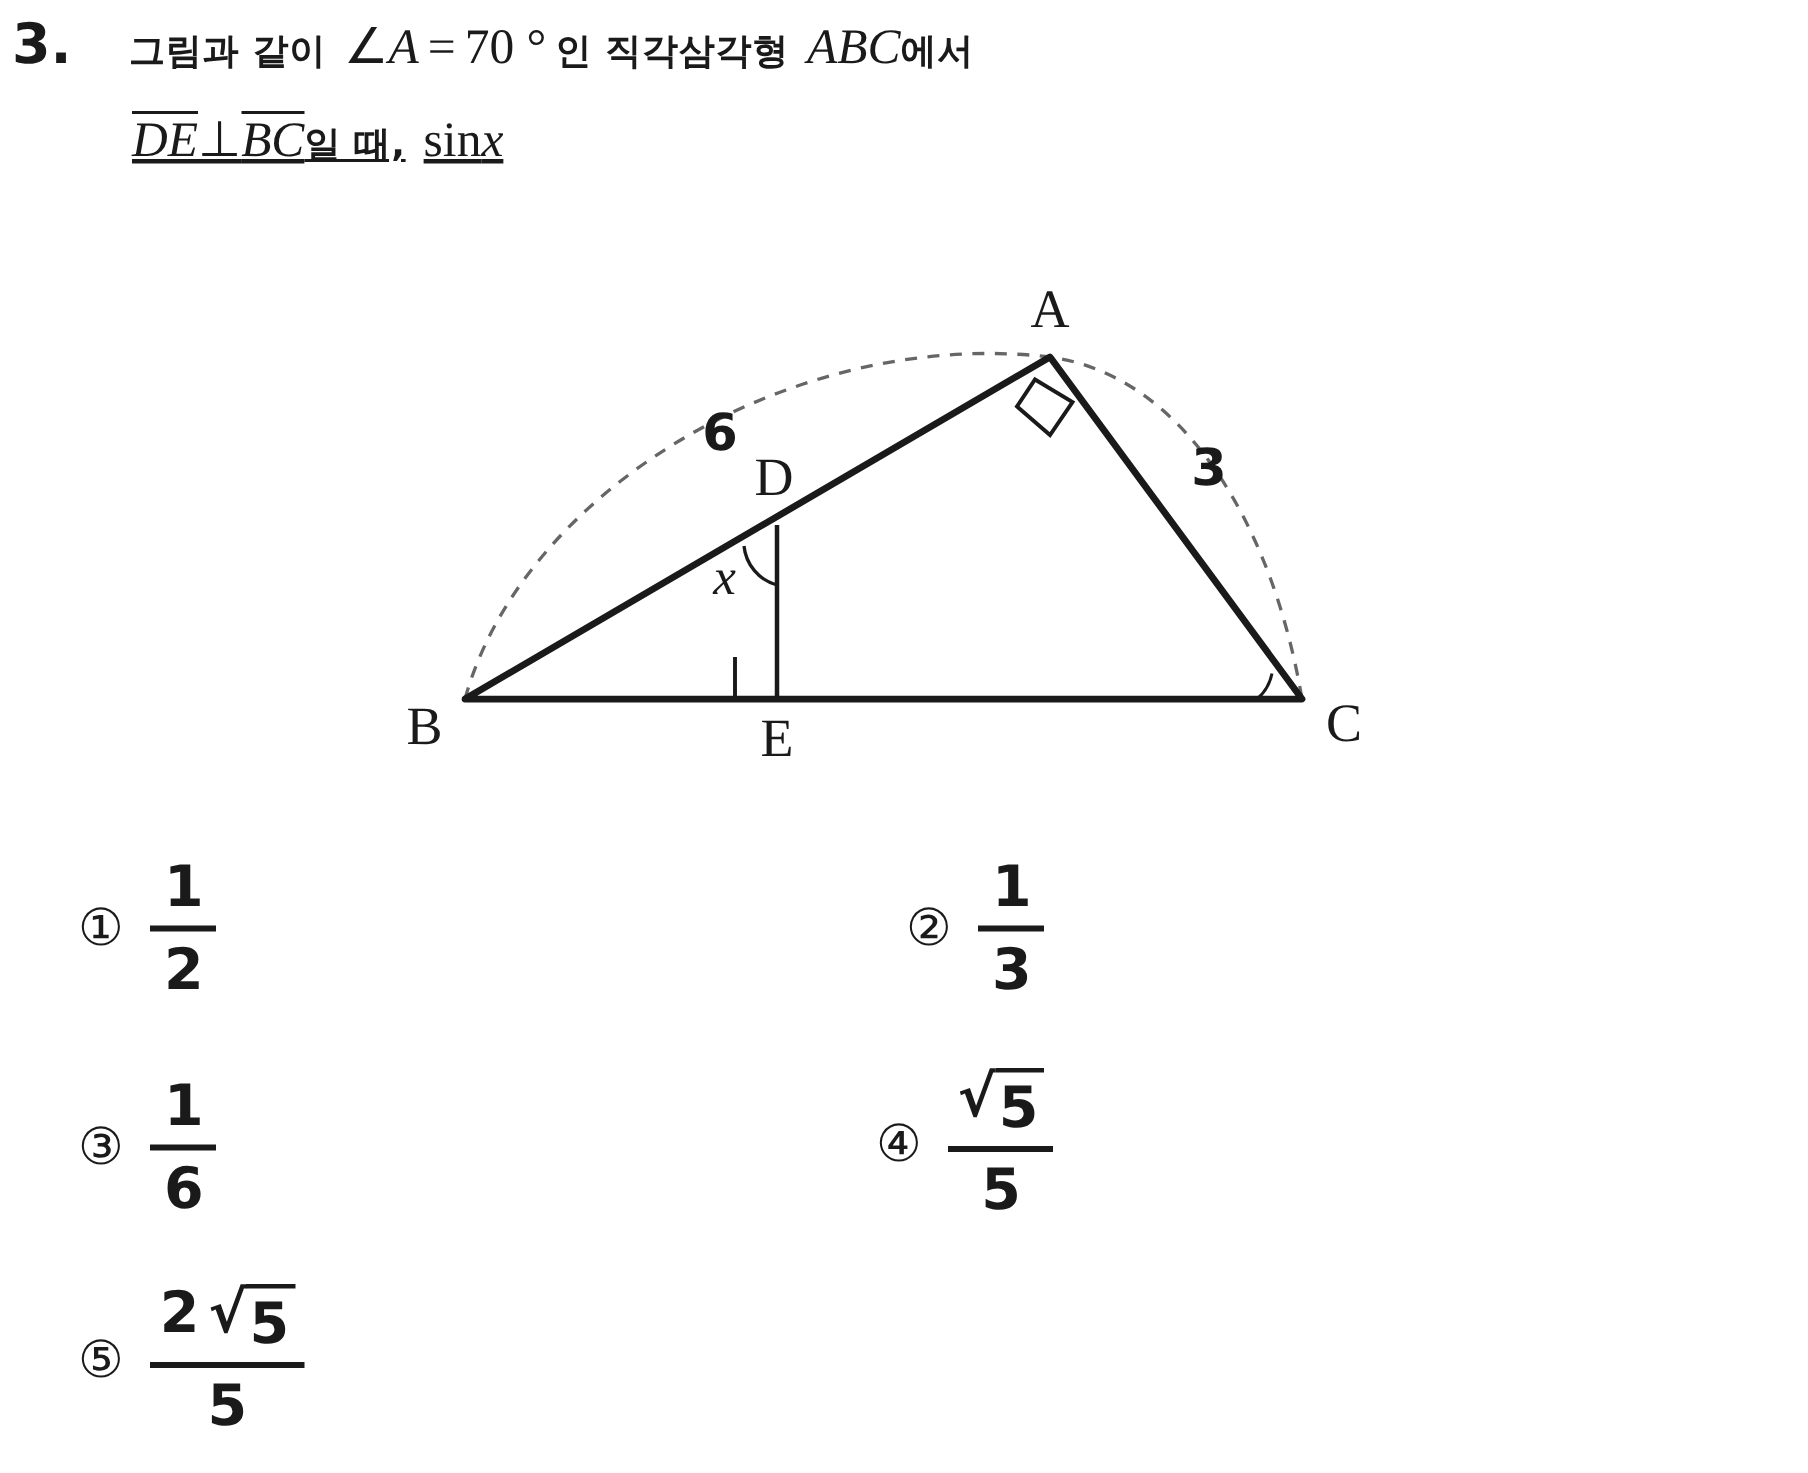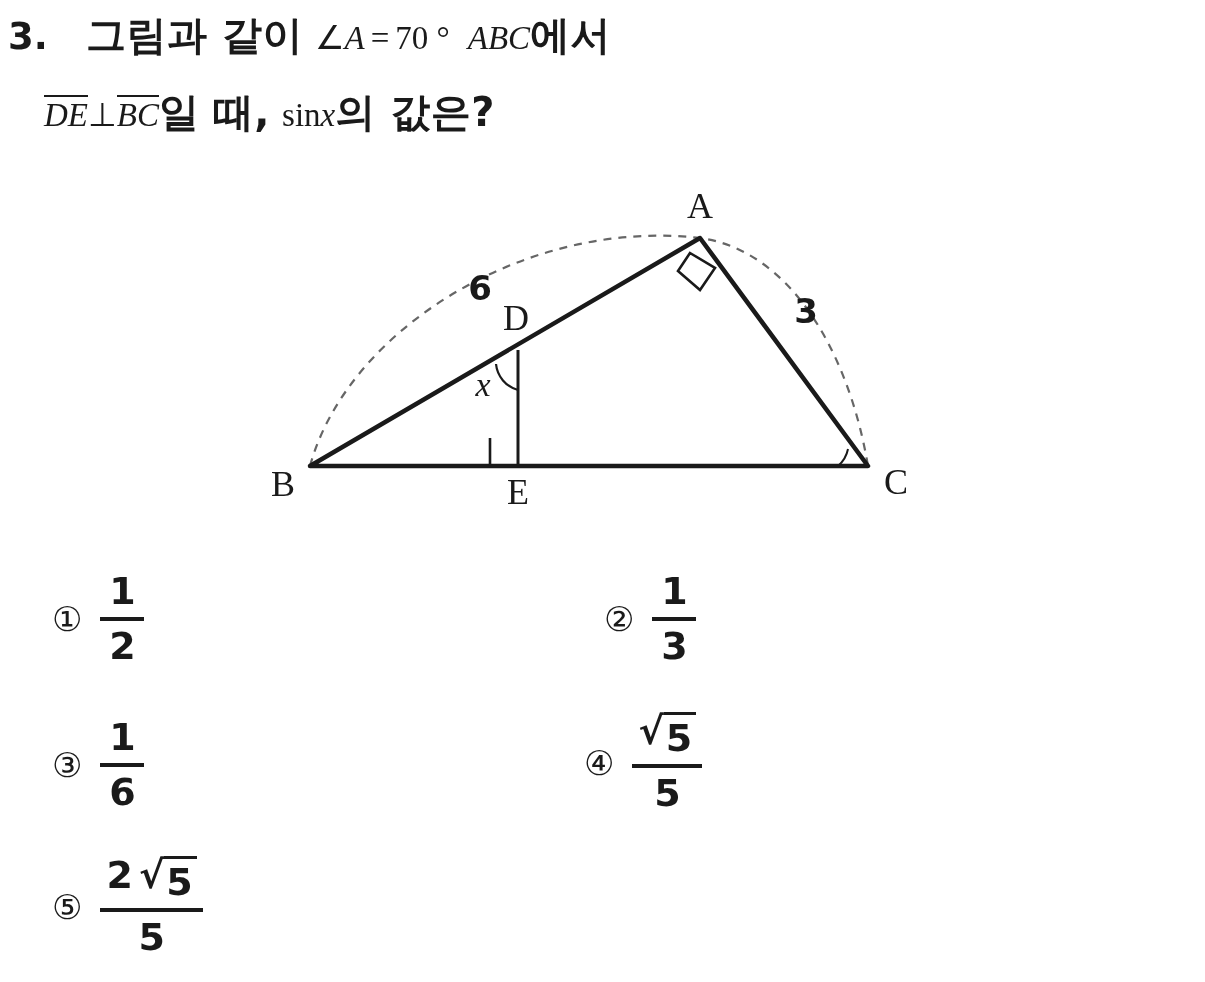--- a/index.html
+++ b/index.html
@@ -22,33 +22,33 @@
     left: 0;
     top: 0;
     width: 1205px;
   }
   .q-line {
     display: flex;
     align-items: baseline;
     white-space: nowrap;
   }
   .q-line-1 { padding-left: 8px; padding-top: 8px; }
-  .q-line-2 { padding-left: 44px; padding-top: 22px; }
+  .q-line-2 { padding-left: 88px; padding-top: 22px; text-decoration: underline; }
 
   .q-number {
     font-family: "DejaVu Sans", sans-serif;
     font-weight: bold;
     font-size: 37px;
     width: 78px;
     flex: none;
   }
   .kor {
     font-family: "DejaVu Sans", sans-serif;
     font-weight: bold;
-    font-size: 40px;
+    font-size: 24px;
     letter-spacing: 0.5px;
   }
   .math {
     font-family: "Liberation Serif", serif;
     font-style: italic;
     font-size: 33px;
   }
   .math-up {
     font-family: "Liberation Serif", serif;
     font-style: normal;
@@ -135,34 +135,34 @@
     <span class="q-number">3.</span>
     <span class="kor">그림과 같이</span>
     <span class="sp"></span>
     <span class="math-up">∠</span>
     <span class="math">A</span>
     <span class="sp-s"></span>
     <span class="math-up">=</span>
     <span class="sp-s"></span>
     <span class="math-up">70 °</span>
     <span class="sp-s"></span>
+    <span class="kor">인  직각삼각형</span>
     <span class="sp"></span>
     <span class="math">ABC</span>
     <span class="kor">에서</span>
   </div>
 
   <div class="q-line q-line-2">
     <span class="math overline">DE</span>
     <span class="math-up">⊥</span>
     <span class="math overline">BC</span>
     <span class="kor">일  때,</span>
     <span class="sp"></span>
     <span class="math-up">sin</span>
     <span class="math">x</span>
-    <span class="kor">의  값은?</span>
   </div>
 
 </div>
 
 <div class="figure">
   <svg width="720" height="350" viewBox="0 0 720 350" xmlns="http://www.w3.org/2000/svg">
 
     <path d="M 82 288 C 120 150 300 40 472 60 C 560 72 620 170 640 288" fill="none" stroke="#666666" stroke-width="2.2" stroke-dasharray="8 7"></path>
 
     <polygon points="82,288 472,60 640,288" fill="none" stroke="#1a1a1a" stroke-width="4.5" stroke-linejoin="round"></polygon>

